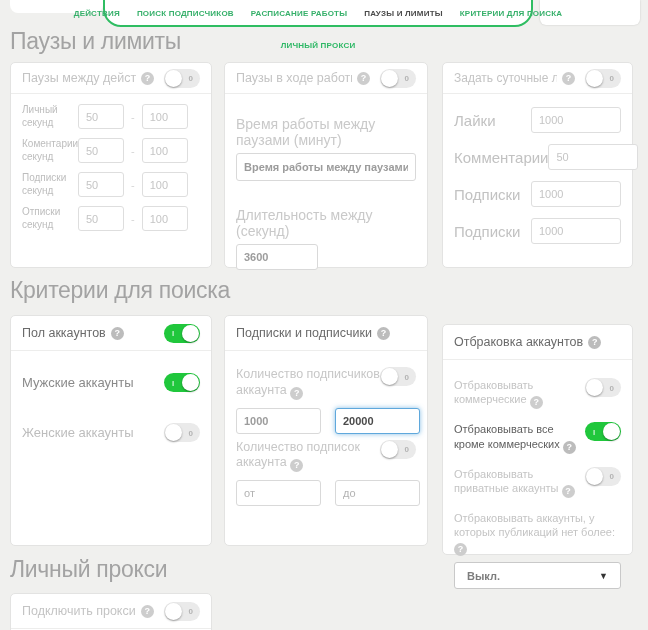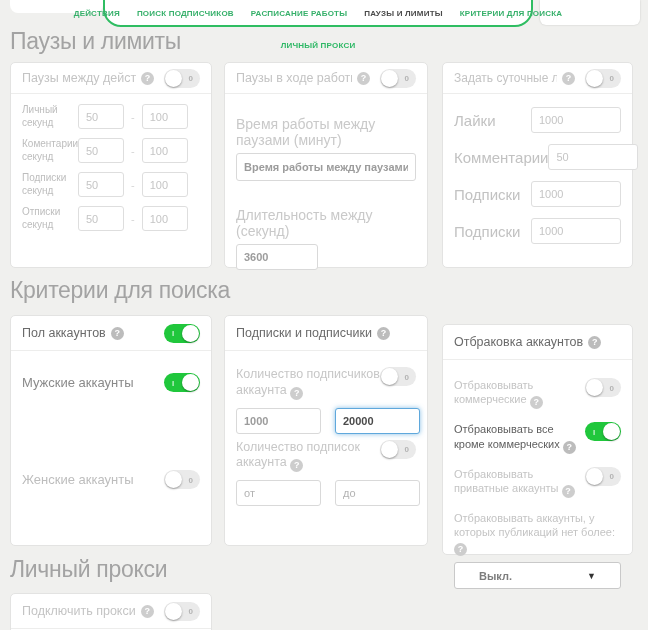--- a/index.html
+++ b/index.html
@@ -83,37 +83,37 @@
   .wp-full { width:100%; height:28px; }
   .wp-gap { margin-top:26px; }
   .wp-pair { display:flex; gap:17px; }
   .wp-pair .inp { width:82px; height:26px; }
   
   .dl-row { display:flex; align-items:center; margin-bottom:11px; margin-top:3px; }
   .dl-label { flex:1; font-size:15px; color:#c2c2c2; }
   .dl-row .inp { width:90px; height:26px; }
   
   .g-row { display:flex; align-items:center; justify-content:space-between; }
-  .g-row.first { margin-top:12px; margin-bottom:78px; }
+  .g-row.first { margin-top:12px; margin-bottom:31px; }
   .g-label { font-size:13px; }
   .g-dark { color:#8a8a8a; } .g-dim { color:#bdbdbd; }
   
   .s-head { display:flex; align-items:flex-start; margin-top:6px; }
   .s-label { flex:1; font-size:12.5px; line-height:1.25; color:#c7c7c7; }
   .s-pair { display:flex; gap:14px; margin:8px 0 6px; }
   .s-pair .inp { width:85px; height:26px; }
   
   .f-row { display:flex; align-items:flex-start; justify-content:space-between;
     margin-bottom:13px; }
   .f-row.first { margin-top:8px; }
   .f-label { font-size:11px; line-height:1.3; padding-right:4px; }
   .f-dim { color:#c4c4c4; } .f-dark { color:#5f5f5f; }
   .select { display:flex; align-items:center; justify-content:space-between;
     height:27px; border:1px solid #c9c9c9; border-radius:3px; background:#fff;
-    padding:0 24px; margin-top:3px; cursor:pointer; }
+    padding:0 12px; margin-top:3px; cursor:pointer; }
   .select .sel-val { font-size:11px; font-weight:bold; color:#7d7d7d; }
   .select .arrow { font-size:9px; color:#333; }
 </style>
 </head>
 <body>
 
 <div class="frag-left"></div>
 <div class="frag-right"></div>
 
 <nav class="nav-bubble">

